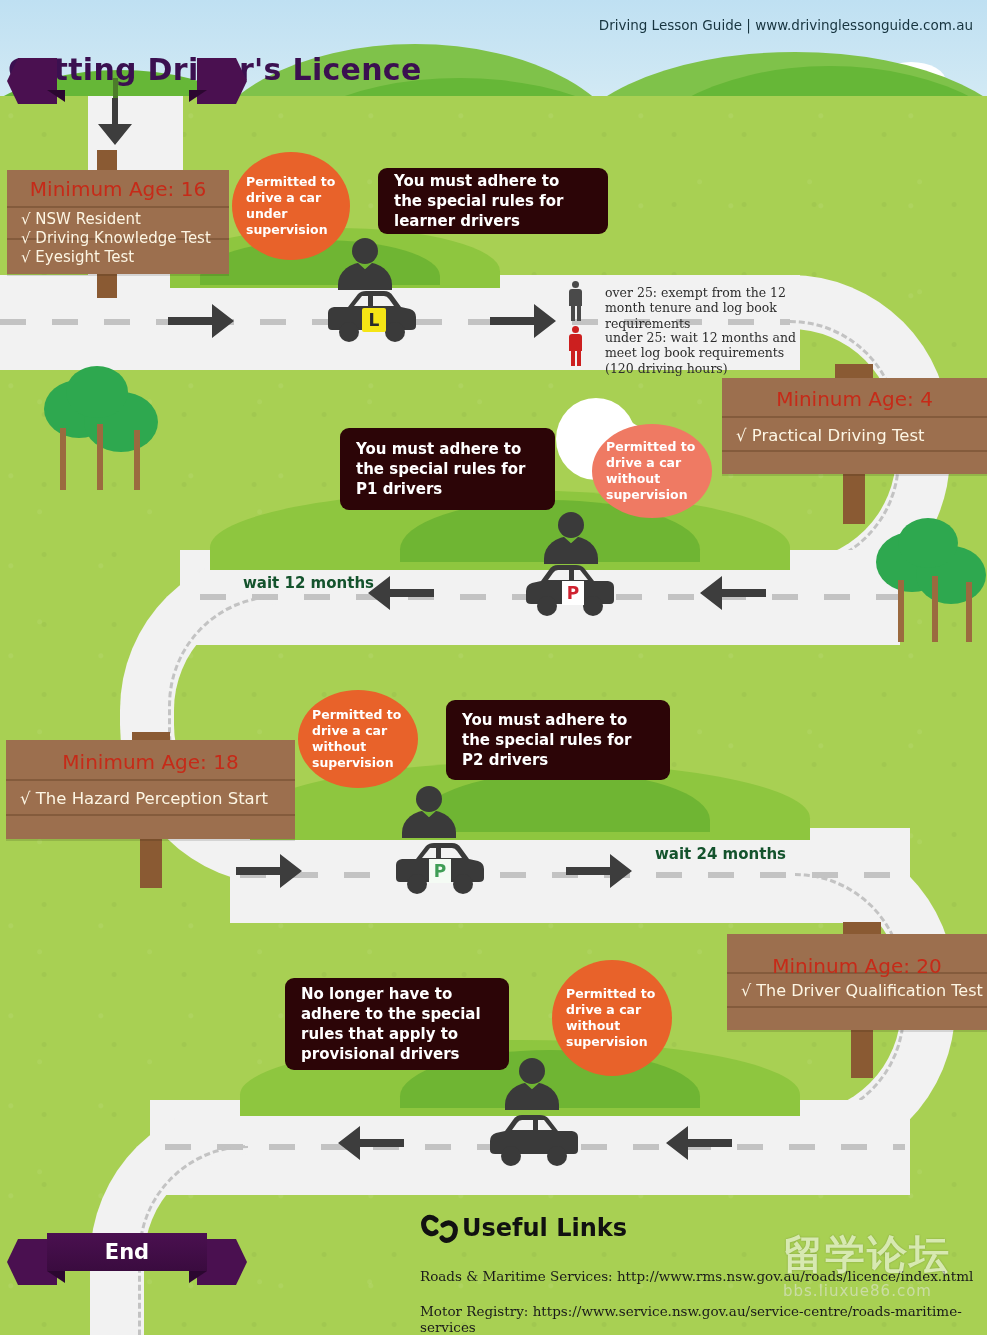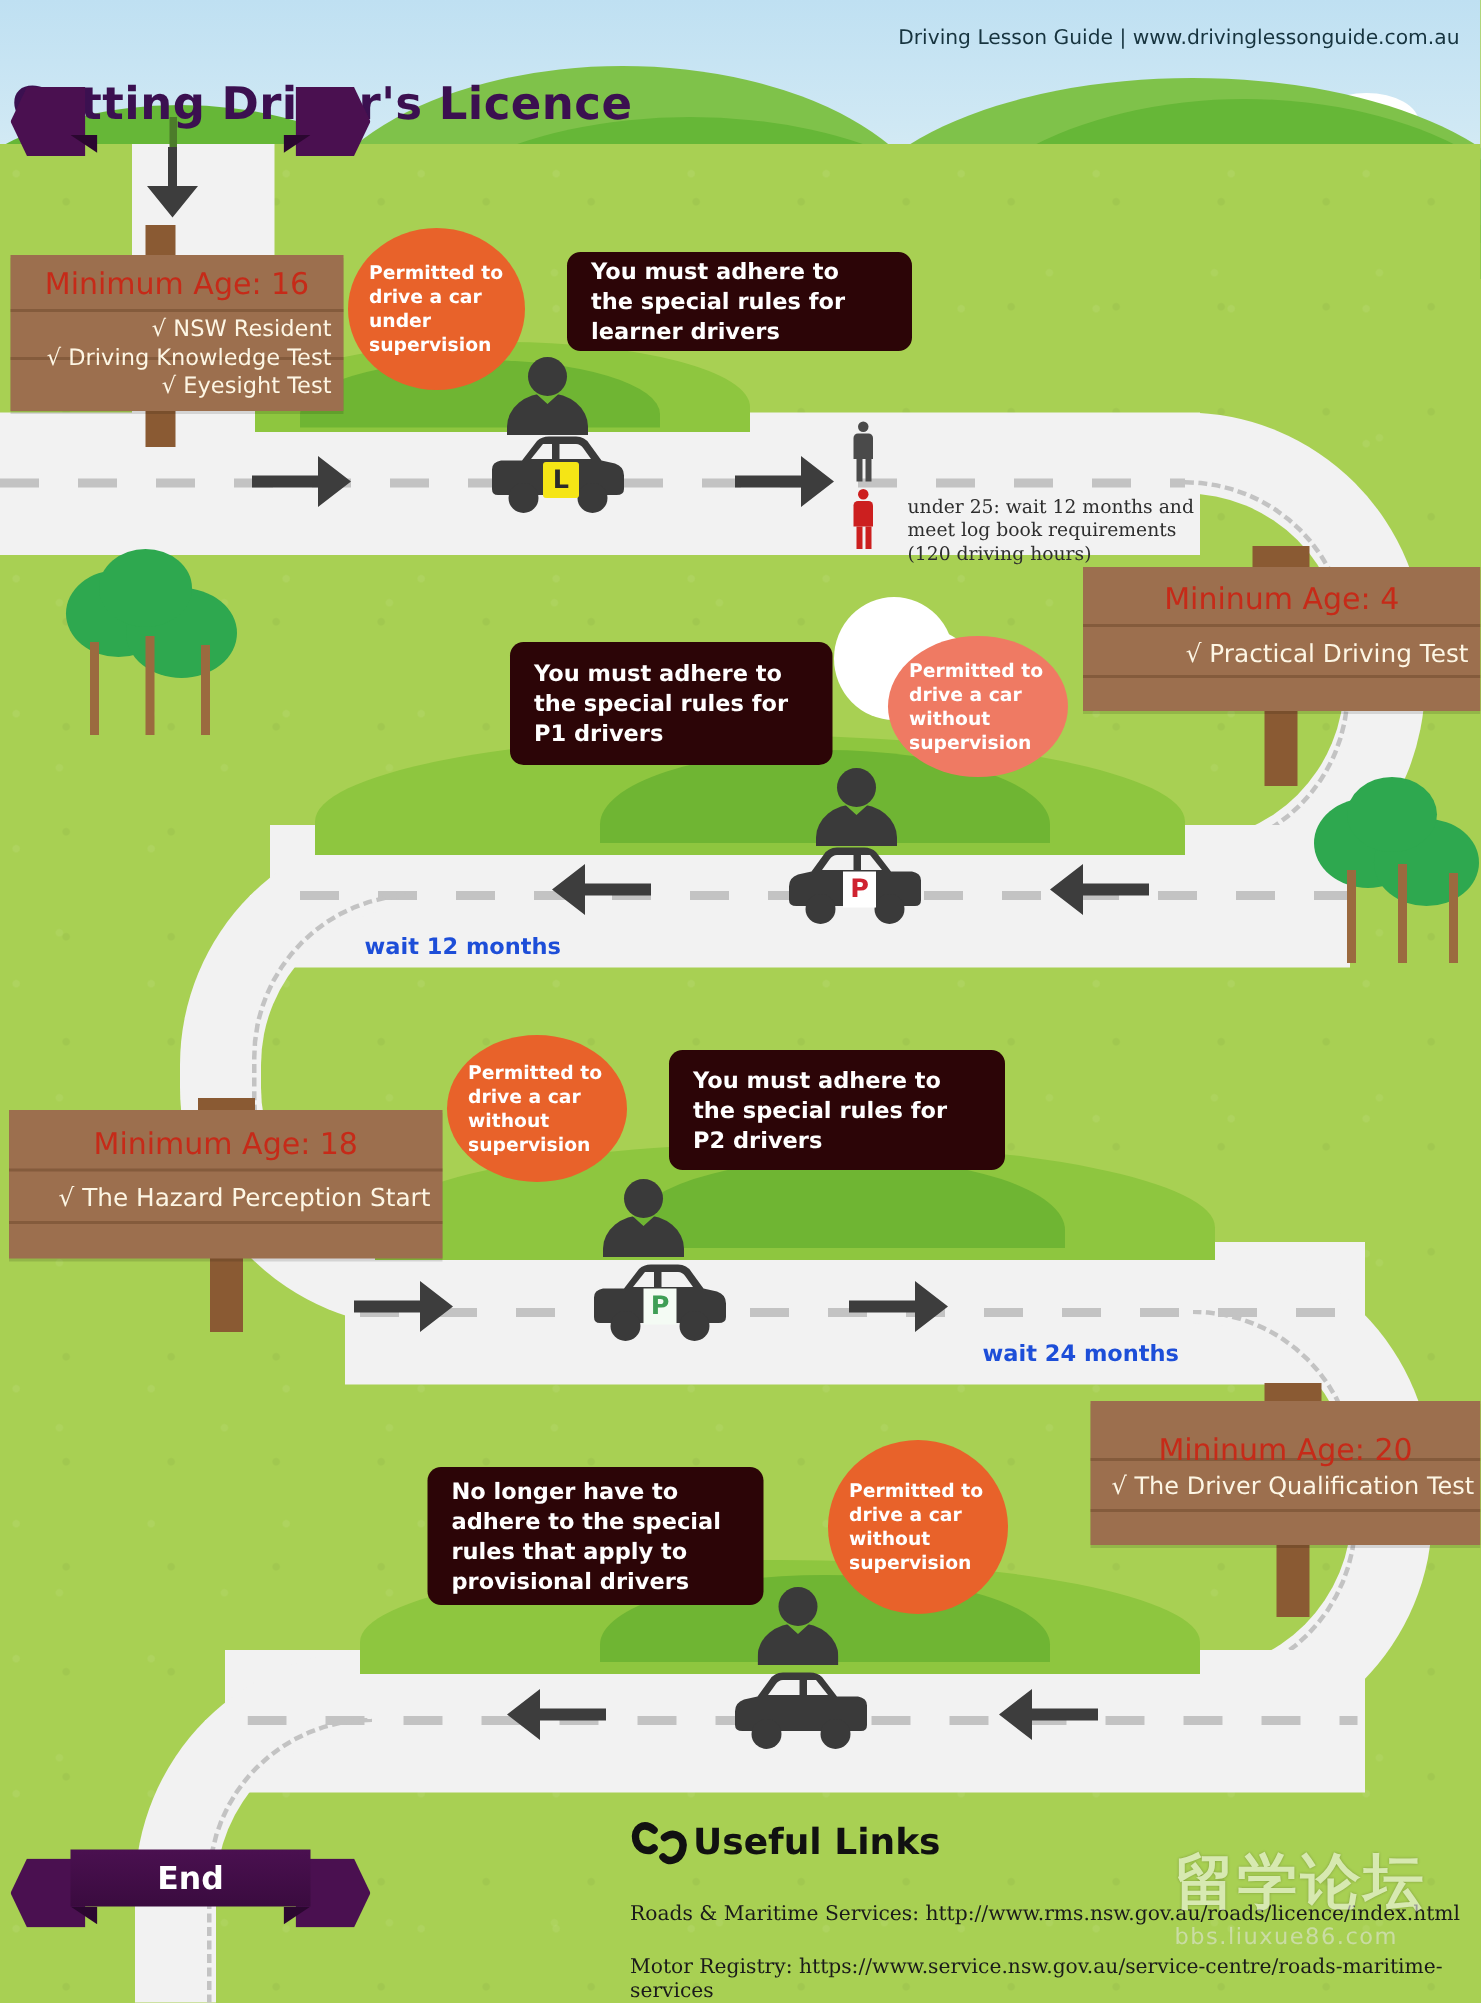--- a/index.html
+++ b/index.html
@@ -64,21 +64,21 @@
   .banner .fold.r{right:40px;clip-path:polygon(0 0,100% 0,0 100%);}
   .banner-pole{position:absolute;width:5px;background:#4c7c2a;}
 
   
   .sign{position:absolute;background:#9c6f4e;
         box-shadow:0 2px 0 rgba(0,0,0,.12);}
   .sign .plank-line{position:absolute;left:0;right:0;height:2px;background:rgba(90,55,30,.35);}
   .sign .age{position:absolute;left:0;right:0;text-align:center;color:#c62a18;
     font-size:20px;font-family:"DejaVu Sans", sans-serif;}
   .sign .items{position:absolute;left:14px;right:8px;color:#fdf6e4;
-    font-size:16.5px;line-height:1.28;font-family:"DejaVu Sans", sans-serif;text-align:right;}
+    font-size:16.5px;line-height:1.28;font-family:"DejaVu Sans", sans-serif;}
   .sign .items div{white-space:nowrap;}
   .sign-post{position:absolute;background:#8a5a33;}
   .sign-post-top{position:absolute;background:#8a5a33;}
 
   
   .blackbox{position:absolute;background:#2c0507;border-radius:9px;
     color:#fff;font-weight:bold;font-size:15px;line-height:1.35;
     display:flex;align-items:center;padding:0 16px;box-sizing:border-box;
     font-family:"DejaVu Sans", sans-serif;}
 
@@ -106,22 +106,22 @@
 
   
   .tinyperson{position:absolute;}
   .tinyperson .h{position:absolute;border-radius:50%;}
   .tinyperson .b{position:absolute;}
   .tinyperson .lg{position:absolute;}
 
   .notetext{position:absolute;font-family:"DejaVu Serif", serif;
     font-size:12.5px;line-height:1.22;color:#2d2d2d;}
 
-  .waitlabel{position:absolute;color:#1d4ed8;font-weight:bold;font-size:15px;
-    font-family:"DejaVu Sans", sans-serif;margin-top:48px;}
+  .waitlabel{position:absolute;color:#14532d;font-weight:bold;font-size:15px;
+    font-family:"DejaVu Sans", sans-serif;}
 
   
   .useful{position:absolute;font-size:24px;font-weight:bold;color:#111;
     font-family:"DejaVu Sans", sans-serif;}
   .linkline{position:absolute;font-family:"DejaVu Serif", serif;font-size:13.5px;color:#1a1a1a;}
 
   .watermark{position:absolute;right:4px;bottom:22px;width:200px;height:86px;
      opacity:.55;pointer-events:none;}
   .wm-cn{font-family:"DejaVu Sans", sans-serif;font-size:40px;font-weight:bold;
      color:#fff;text-shadow:0 0 2px rgba(0,0,0,.45);letter-spacing:2px;}
@@ -249,20 +249,21 @@
   <svg class="rarrow" style="left:490px;top:300px;" width="68" height="42" viewBox="0 0 68 42">
     <path d="M0 17 L44 17 L44 4 L66 21 L44 38 L44 25 L0 25 Z" fill="#3d3d3d"></path>
   </svg>
 
   <div class="tinyperson" style="left:566px;top:281px;width:18px;height:40px;">
     <div class="h" style="left:6px;top:0;width:7px;height:7px;background:#4a4a4a;"></div>
     <div class="b" style="left:3px;top:8px;width:13px;height:17px;background:#4a4a4a;border-radius:3px 3px 0 0;"></div>
     <div class="lg" style="left:5px;top:25px;width:3.5px;height:15px;background:#4a4a4a;"></div>
     <div class="lg" style="left:11px;top:25px;width:3.5px;height:15px;background:#4a4a4a;"></div>
   </div>
+  <div class="notetext" style="left:605px;top:285px;width:206px;">over 25: exempt from the 12 month tenure and log book requirements</div>
 
   <div class="tinyperson" style="left:566px;top:326px;width:18px;height:40px;">
     <div class="h" style="left:6px;top:0;width:7px;height:7px;background:#cc1f1f;"></div>
     <div class="b" style="left:3px;top:8px;width:13px;height:17px;background:#cc1f1f;border-radius:3px 3px 0 0;"></div>
     <div class="lg" style="left:5px;top:25px;width:3.5px;height:15px;background:#cc1f1f;"></div>
     <div class="lg" style="left:11px;top:25px;width:3.5px;height:15px;background:#cc1f1f;"></div>
   </div>
   <div class="notetext" style="left:605px;top:330px;width:206px;">under 25:  wait 12 months and meet log book requirements (120 driving hours)</div>
 
   <div class="sign-post" style="left:843px;top:372px;width:22px;height:152px;"></div>

